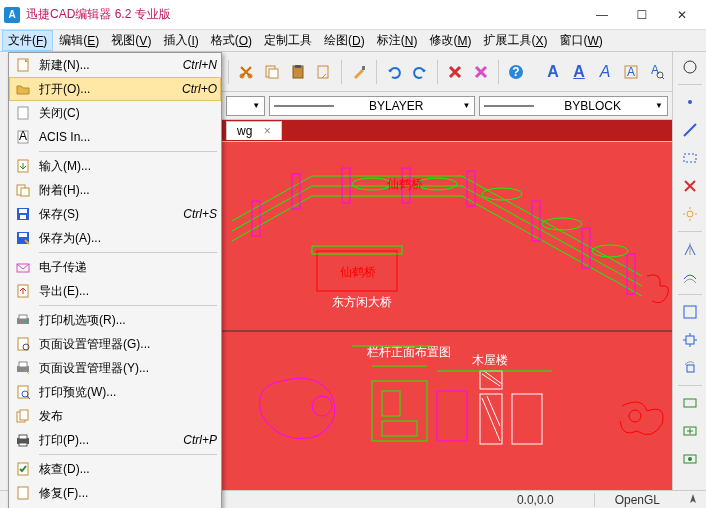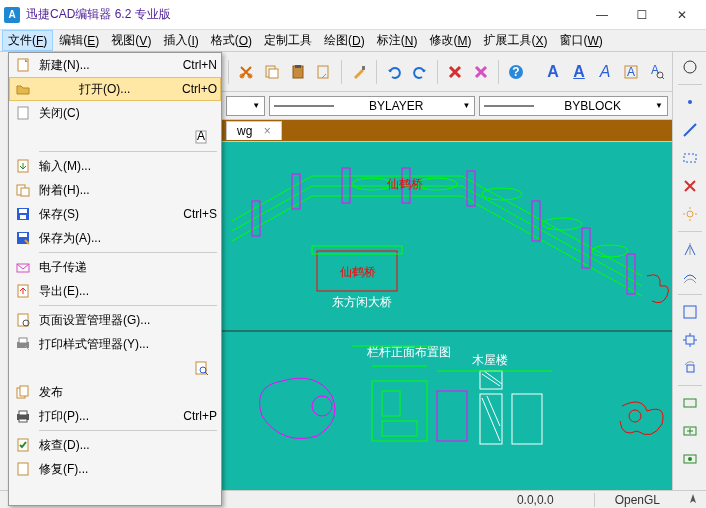--- a/index.html
+++ b/index.html
@@ -1,40 +1,40 @@
 <!DOCTYPE html>
 <html><head>
 <meta charset="utf-8">
 <style>
 * { margin: 0; padding: 0; box-sizing: border-box; font-family: "Microsoft YaHei", sans-serif; font-size: 12px; }
 html, body { width: 706px; height: 508px; overflow: hidden; background: #f0f0f0; }
 .titlebar { height: 30px; background: #fff; display: flex; align-items: center; padding: 0 4px; border-bottom: 1px solid #ddd; }
 .titlebar .app-icon { width: 16px; height: 16px; background: #1e88d2; border-radius: 2px; display: inline-flex; align-items: center; justify-content: center; color: #fff; font-size: 10px; font-weight: bold; margin-right: 6px; }
-.titlebar .title { flex: 1; color: #4c1d95; }
+.titlebar .title { flex: 1; color: #be185d; }
 .titlebar .win-btn { width: 40px; height: 30px; display: inline-flex; align-items: center; justify-content: center; color: #333; }
 .menubar { height: 22px; background: #f0f0f0; display: flex; padding: 0 2px; border-bottom: 1px solid #ccc; }
 .menubar .menu-item { padding: 2px 6px; color: #000; display: inline-flex; align-items: center; }
 .menubar .menu-item .ul { text-decoration: underline; }
 .menubar .menu-item.active { background: #cce8ff; border: 1px solid #99d1ff; padding: 1px 5px; }
 .dropdown { position: absolute; left: 8px; top: 52px; width: 214px; background: #f5f5f5; border: 1px solid #999; box-shadow: 2px 2px 4px rgba(0,0,0,0.3); z-index: 100; }
 .dropdown .dd-item { height: 24px; display: flex; align-items: center; padding: 0 4px; justify-content: flex-end; }
-.dropdown .dd-item.hover { background: #ffe8a6; border: 1px solid #e5c365; padding: 0 3px; gap: 40px; }
+.dropdown .dd-item.hover { background: #ffe8a6; border: 1px solid #e5c365; padding: 0 3px; }
 .dropdown .dd-icon { width: 20px; display: inline-flex; justify-content: center; align-items: center; margin-right: 6px; }
 .dropdown .dd-label { flex: 1; color: #000; }
-.dropdown .dd-shortcut { color: #000; margin-left: 10px; }
+.dropdown .dd-shortcut { color: #000; margin-left: 10px; font-style: italic; }
 .dropdown .dd-sep { height: 1px; background: #ccc; margin: 2px 4px 2px 30px; }
 .toolbar { height: 40px; background: #f0f0f0; display: flex; align-items: center; padding: 0 4px; gap: 4px; border-bottom: 1px solid #ccc; position: relative; }
 .toolbar .tb-btn { width: 22px; height: 22px; display: inline-flex; align-items: center; justify-content: center; }
 .toolbar .tb-sep { width: 1px; height: 24px; background: #ccc; margin: 0 2px; }
 .propbar { height: 28px; background: #f0f0f0; display: flex; align-items: center; padding: 0 4px; gap: 4px; border-bottom: 1px solid #ccc; }
 .propbar .combo { height: 20px; background: #fff; border: 1px solid #999; display: inline-flex; align-items: center; padding: 0 4px; position: relative; }
 .propbar .combo .arrow { margin-left: auto; font-size: 8px; }
-.tabbar { height: 22px; background: #a16207; display: flex; align-items: center; padding: 0 4px; border-bottom: 1px solid #ccc; }
+.tabbar { height: 22px; background: #b91c1c; display: flex; align-items: center; padding: 0 4px; border-bottom: 1px solid #ccc; }
 .tabbar .tab { padding: 2px 10px; background: #fff; border: 1px solid #ccc; border-bottom: none; }
-.canvas { flex: 1; background: #14b8a6; position: relative; overflow: hidden; }
+.canvas { flex: 1; background: #ef4444; position: relative; overflow: hidden; }
 .main-area { position: absolute; left: 222px; top: 52px; right: 34px; bottom: 18px; display: flex; flex-direction: column; }
 .right-toolbar { position: absolute; right: 0; top: 52px; width: 34px; bottom: 18px; background: #f0f0f0; border-left: 1px solid #ccc; display: flex; flex-direction: column; align-items: center; padding-top: 4px; gap: 6px; }
 .right-toolbar .rtb { width: 22px; height: 22px; display: inline-flex; align-items: center; justify-content: center; }
 .statusbar { position: absolute; left: 0; right: 0; bottom: 0; height: 18px; background: #f0f0f0; border-top: 1px solid #ccc; display: flex; align-items: center; }
 .statusbar .sb-coords { margin-left: auto; padding: 0 40px; color: #333; }
 .statusbar .sb-gl { padding: 0 20px; color: #333; border-left: 1px solid #ccc; }
 svg { display: block; }
 .canvas-svg { width: 100%; height: 100%; }
 </style>
 </head>
@@ -90,20 +90,21 @@
       </span>
       <span class="dd-label">关闭(C)</span>
     </div>
     <div class="dd-item">
       <span class="dd-icon">
         <svg width="16" height="16">
           <rect x="3" y="2" width="10" height="12" fill="#fff" stroke="#999"></rect>
           <text x="8" y="11" text-anchor="middle" font-size="7">A</text>
         </svg>
       </span>
+      <span class="dd-label">ACIS In...</span>
     </div>
     <div class="dd-sep"></div>
     <div class="dd-item">
       <span class="dd-icon">
         <svg width="16" height="16">
           <rect x="3" y="2" width="10" height="12" fill="#fff" stroke="#c78b3a"></rect>
           <path d="M8 5 L8 11 M5 8 L8 11 L11 8" stroke="#2a8a2a" fill="none"></path>
         </svg>
       </span>
       <span class="dd-label">输入(M)...</span>
@@ -154,44 +155,55 @@
           <rect x="3" y="2" width="10" height="12" fill="#fff" stroke="#c78b3a"></rect>
           <path d="M8 11 L8 5 M5 8 L8 5 L11 8" stroke="#d62e2e" fill="none"></path>
         </svg>
       </span>
       <span class="dd-label">导出(E)...</span>
     </div>
     <div class="dd-sep"></div>
     <div class="dd-item">
       <span class="dd-icon">
         <svg width="16" height="16">
+          <rect x="2" y="6" width="12" height="6" fill="#888"></rect>
+          <rect x="4" y="3" width="8" height="4" fill="#fff" stroke="#888"></rect>
+          <circle cx="12" cy="9" r="1" fill="#2a8"></circle>
+        </svg>
+      </span>
+      <span class="dd-label">打印机选项(R)...</span>
+    </div>
+    <div class="dd-item">
+      <span class="dd-icon">
+        <svg width="16" height="16">
           <rect x="3" y="2" width="10" height="12" fill="#fff" stroke="#c78b3a"></rect>
           <circle cx="11" cy="11" r="3" fill="none" stroke="#555"></circle>
         </svg>
       </span>
       <span class="dd-label">页面设置管理器(G)...</span>
     </div>
     <div class="dd-item">
       <span class="dd-icon">
         <svg width="16" height="16">
           <rect x="2" y="6" width="12" height="6" fill="#888"></rect>
           <rect x="4" y="2" width="8" height="5" fill="#fff" stroke="#888"></rect>
           <path d="M10 10 L14 14" stroke="#e5a23a"></path>
         </svg>
       </span>
-      <span class="dd-label">打印样式管理器(Y)...</span>
+      <span class="dd-label">页面设置管理器(Y)...</span>
     </div>
     <div class="dd-item">
       <span class="dd-icon">
         <svg width="16" height="16">
           <rect x="3" y="2" width="10" height="12" fill="#fff" stroke="#c78b3a"></rect>
           <circle cx="10" cy="10" r="3" fill="none" stroke="#2b5fd8"></circle>
           <line x1="12" y1="12" x2="15" y2="15" stroke="#2b5fd8"></line>
         </svg>
       </span>
+      <span class="dd-label">打印预览(W)...</span>
     </div>
     <div class="dd-item">
       <span class="dd-icon">
         <svg width="16" height="16">
           <rect x="2" y="4" width="8" height="10" fill="#fff" stroke="#c78b3a"></rect>
           <rect x="5" y="2" width="8" height="10" fill="#fff" stroke="#c78b3a"></rect>
         </svg>
       </span>
       <span class="dd-label">发布</span>
     </div>

